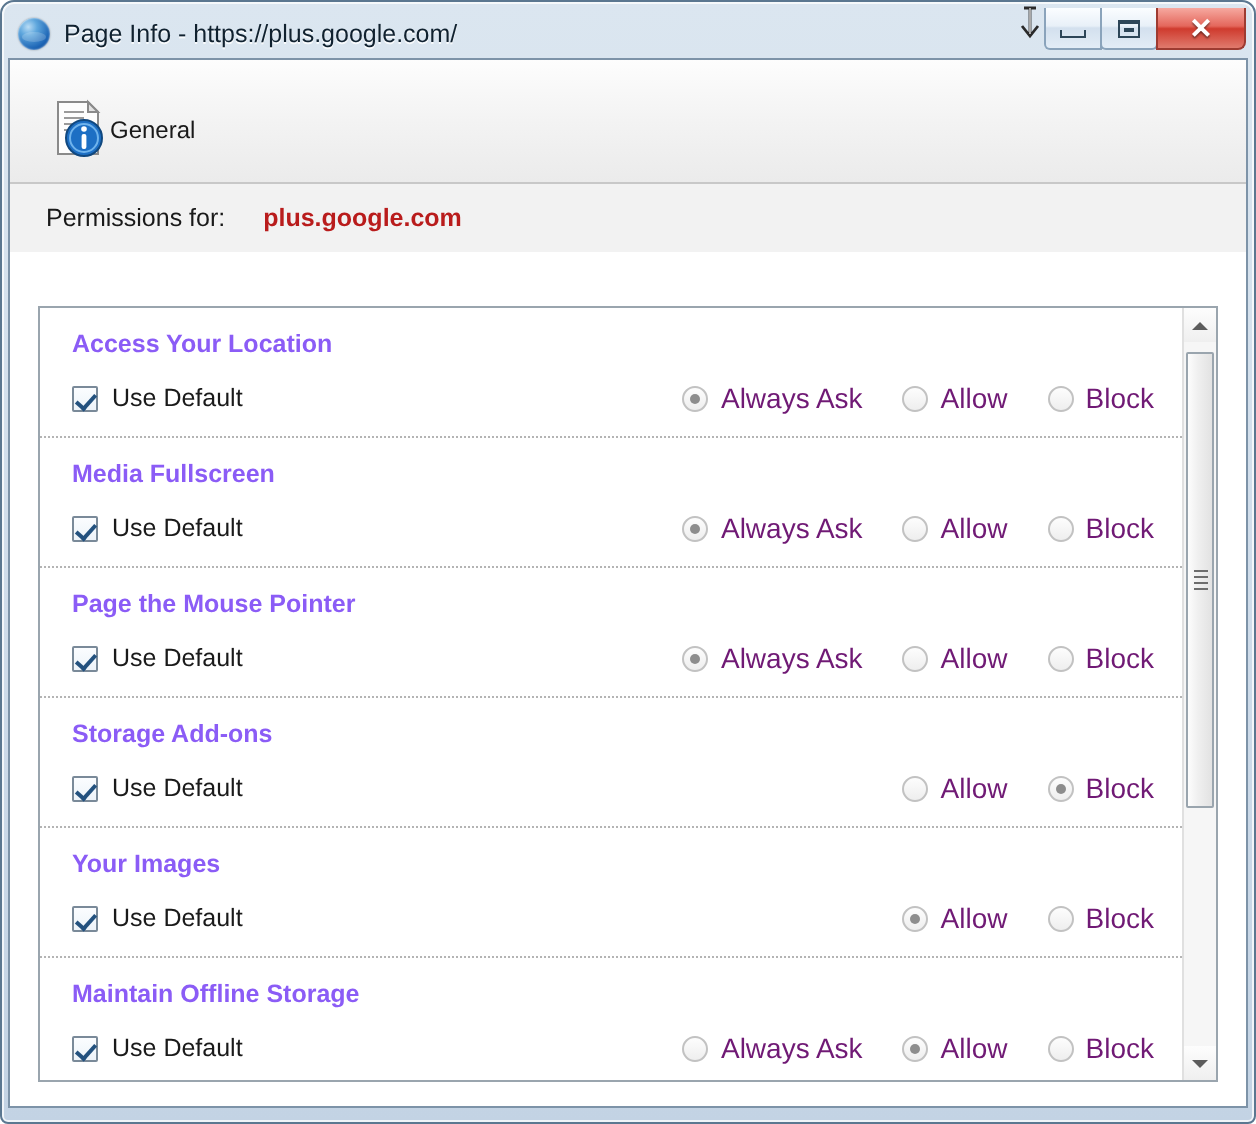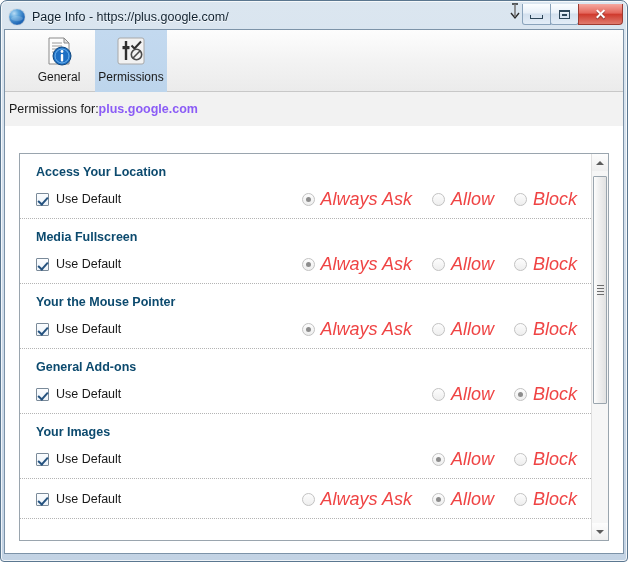--- a/index.html
+++ b/index.html
@@ -145,21 +145,21 @@
     border-bottom: 1px solid #c8c8c8;
     display: flex;
     align-items: flex-start;
     padding-left: 18px;
     box-sizing: border-box;
   }
   .tab {
     width: 72px;
     height: 62px;
     display: flex;
-    flex-direction: column;
+    flex-direction: row;
     align-items: center;
     justify-content: flex-start;
     padding-top: 5px;
     box-sizing: border-box;
     cursor: default;
   }
   .tab.selected {
     background: linear-gradient(to bottom, #c3d9ef 0%, #bdd5ec 100%);
   }
   .tab-icon {
@@ -171,27 +171,27 @@
     color: #1a1a1a;
     margin-top: 3px;
     white-space: nowrap;
   }
 
   
   #permfor {
     height: 34px;
     display: flex;
     align-items: center;
-    padding-left: 4px;
+    padding-left: 18px;
     font-size: 12.5px;
     color: #10212f;
     background: #f2f2f2;
   }
   #permfor .lbl { color: #1a1a1a; }
-  #permfor .host { font-weight: bold; margin-left: 0; color: #8b5cf6; }
+  #permfor .host { font-weight: bold; margin-left: 19px; color: #b91c1c; }
 
   
   #listwrap {
     position: absolute;
     left: 14px;
     top: 123px;
     right: 14px;
     bottom: 12px;
     border: 1px solid #9aa5ae;
     background: #ffffff;
@@ -206,21 +206,21 @@
     overflow: hidden;
   }
   .perm-group {
     padding: 11px 14px 10px 16px;
     border-bottom: 1px dotted #b4b4b4;
     box-sizing: border-box;
   }
   .perm-title {
     font-size: 12.5px;
     font-weight: bold;
-    color: #0c4a6e;
+    color: #8b5cf6;
     margin-bottom: 11px;
   }
   .perm-row {
     display: flex;
     align-items: center;
     justify-content: space-between;
     height: 18px;
   }
   .cb-wrap {
     display: flex;
@@ -270,25 +270,24 @@
   }
   .radio.selected::after {
     content: "";
     position: absolute;
     left: 3px; top: 3px;
     width: 5px; height: 5px;
     border-radius: 50%;
     background: #8d8d8d;
   }
   .radio-label {
-    font-size: 18px;
-    color: #ef4444;
+    font-size: 14px;
+    color: #701a75;
     margin-left: 6px;
     white-space: nowrap;
-    font-style: italic;
   }
 
   
   #scrollbar {
     position: absolute;
     right: 0; top: 0;
     width: 17px;
     bottom: 0;
     background: #f6f6f6;
     border-left: 1px solid #e0e0e0;
@@ -390,33 +389,20 @@
             <circle cx="19" cy="21" r="9" fill="#1d6fc4" stroke="#10487f" stroke-width="1"></circle>
             <circle cx="19" cy="21" r="7" fill="none" stroke="#6fb3ec" stroke-width="1"></circle>
             <circle cx="19" cy="16.5" r="1.4" fill="#ffffff"></circle>
             <rect x="17.8" y="19" width="2.4" height="7.5" rx="1" fill="#ffffff"></rect>
           </svg>
         </span>
         <span class="tab-label">General</span>
       </div>
 
 
-      <div class="tab selected">
-        <span class="tab-icon">
-          <svg width="32" height="32" viewBox="0 0 32 32">
-            <rect x="3" y="3" width="26" height="26" rx="2" fill="#f2f2f2" stroke="#a8a8a8" stroke-width="1"></rect>
-            <line x1="11" y1="6" x2="11" y2="25" stroke="#2f2f2f" stroke-width="2.4"></line>
-            <rect x="7.5" y="11" width="7" height="3.2" fill="#2f2f2f"></rect>
-            <path d="M16.5 10.5 L19.5 13.5 L26 6.5" fill="none" stroke="#2f2f2f" stroke-width="2"></path>
-            <circle cx="21.5" cy="19.5" r="5.2" fill="none" stroke="#4a4a4a" stroke-width="1.6"></circle>
-            <line x1="17.8" y1="23.2" x2="25.2" y2="15.8" stroke="#4a4a4a" stroke-width="1.6"></line>
-          </svg>
-        </span>
-        <span class="tab-label">Permissions</span>
-      </div>
 
     </div>
 
     <div id="permfor">
       <span class="lbl">Permissions for:</span>
       <span class="host">plus.google.com</span>
     </div>
 
     <div id="listwrap">
       <div id="listinner">
@@ -460,21 +446,21 @@
                   <span class="radio-label">Allow</span>
                 </div>
                 <div class="radio-item">
                   <span class="radio"></span>
                   <span class="radio-label">Block</span>
                 </div>
               </div>
             </div>
           </div>
           <div class="perm-group">
-            <div class="perm-title">Your the Mouse Pointer</div>
+            <div class="perm-title">Page the Mouse Pointer</div>
             <div class="perm-row">
               <div class="cb-wrap">
                 <span class="checkbox checked"></span>
                 <span class="cb-label">Use Default</span>
               </div>
               <div class="radio-set">
                 <div class="radio-item">
                   <span class="radio selected"></span>
                   <span class="radio-label">Always Ask</span>
                 </div>
@@ -483,21 +469,21 @@
                   <span class="radio-label">Allow</span>
                 </div>
                 <div class="radio-item">
                   <span class="radio"></span>
                   <span class="radio-label">Block</span>
                 </div>
               </div>
             </div>
           </div>
           <div class="perm-group">
-            <div class="perm-title">General Add-ons</div>
+            <div class="perm-title">Storage Add-ons</div>
             <div class="perm-row">
               <div class="cb-wrap">
                 <span class="checkbox checked"></span>
                 <span class="cb-label">Use Default</span>
               </div>
               <div class="radio-set">
                 <div class="radio-item">
                   <span class="radio"></span>
                   <span class="radio-label">Allow</span>
                 </div>
@@ -521,20 +507,21 @@
                   <span class="radio-label">Allow</span>
                 </div>
                 <div class="radio-item">
                   <span class="radio"></span>
                   <span class="radio-label">Block</span>
                 </div>
               </div>
             </div>
           </div>
           <div class="perm-group">
+            <div class="perm-title">Maintain Offline Storage</div>
             <div class="perm-row">
               <div class="cb-wrap">
                 <span class="checkbox checked"></span>
                 <span class="cb-label">Use Default</span>
               </div>
               <div class="radio-set">
                 <div class="radio-item">
                   <span class="radio"></span>
                   <span class="radio-label">Always Ask</span>
                 </div>

